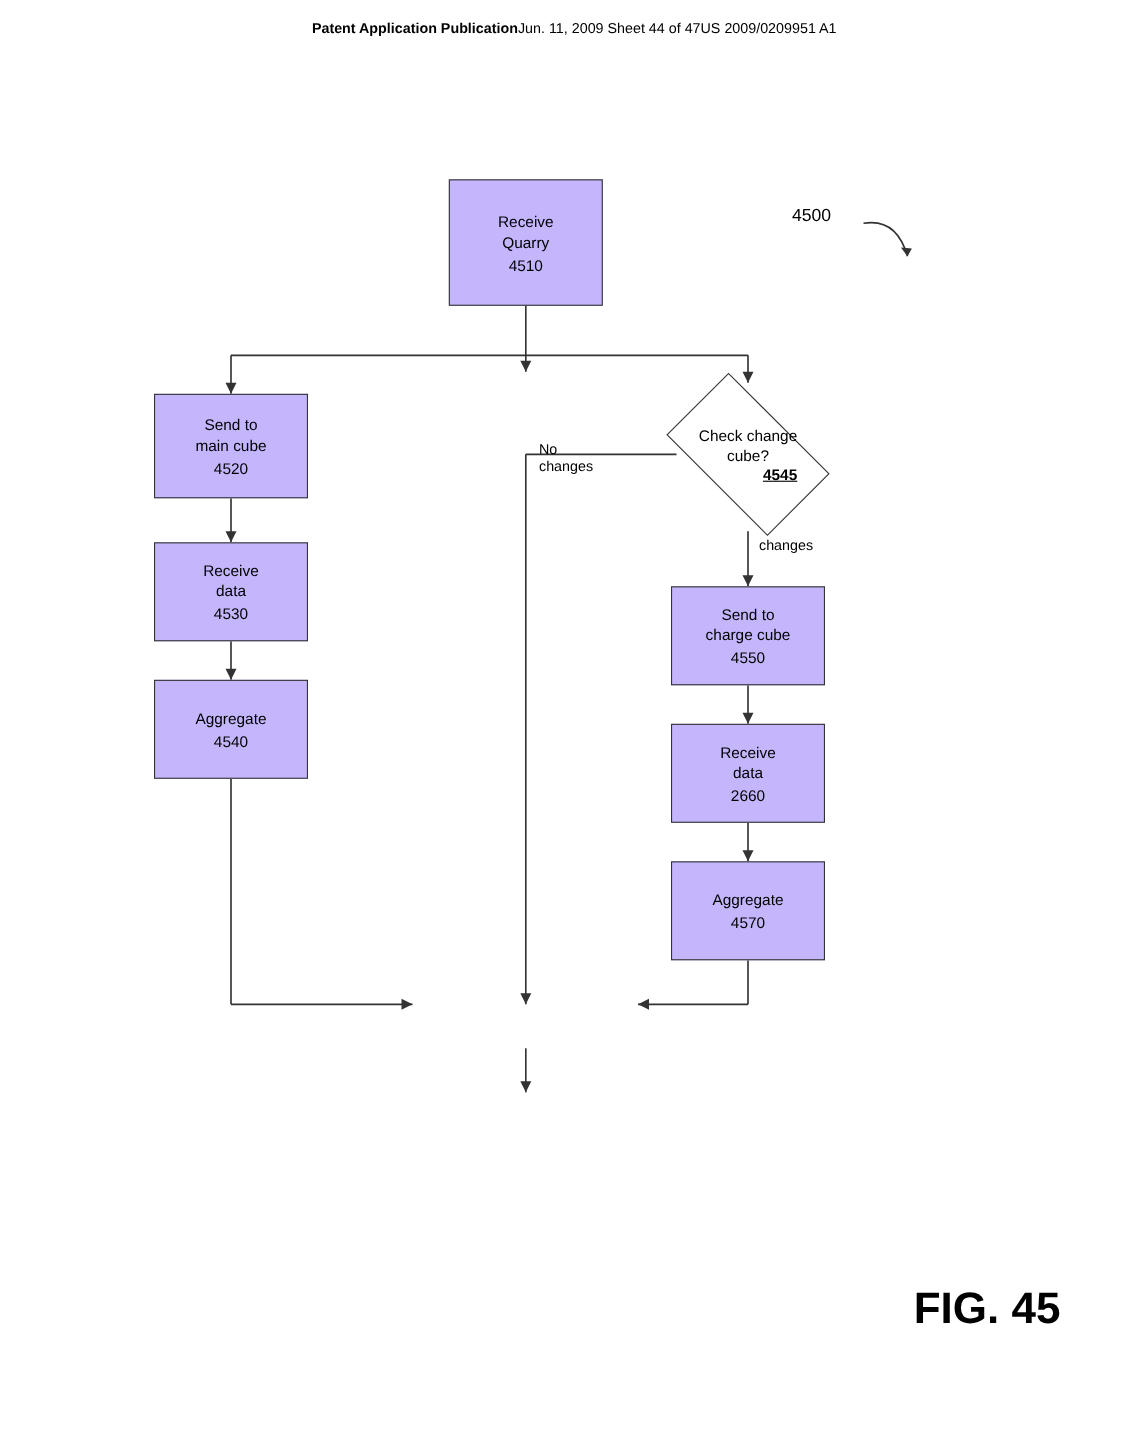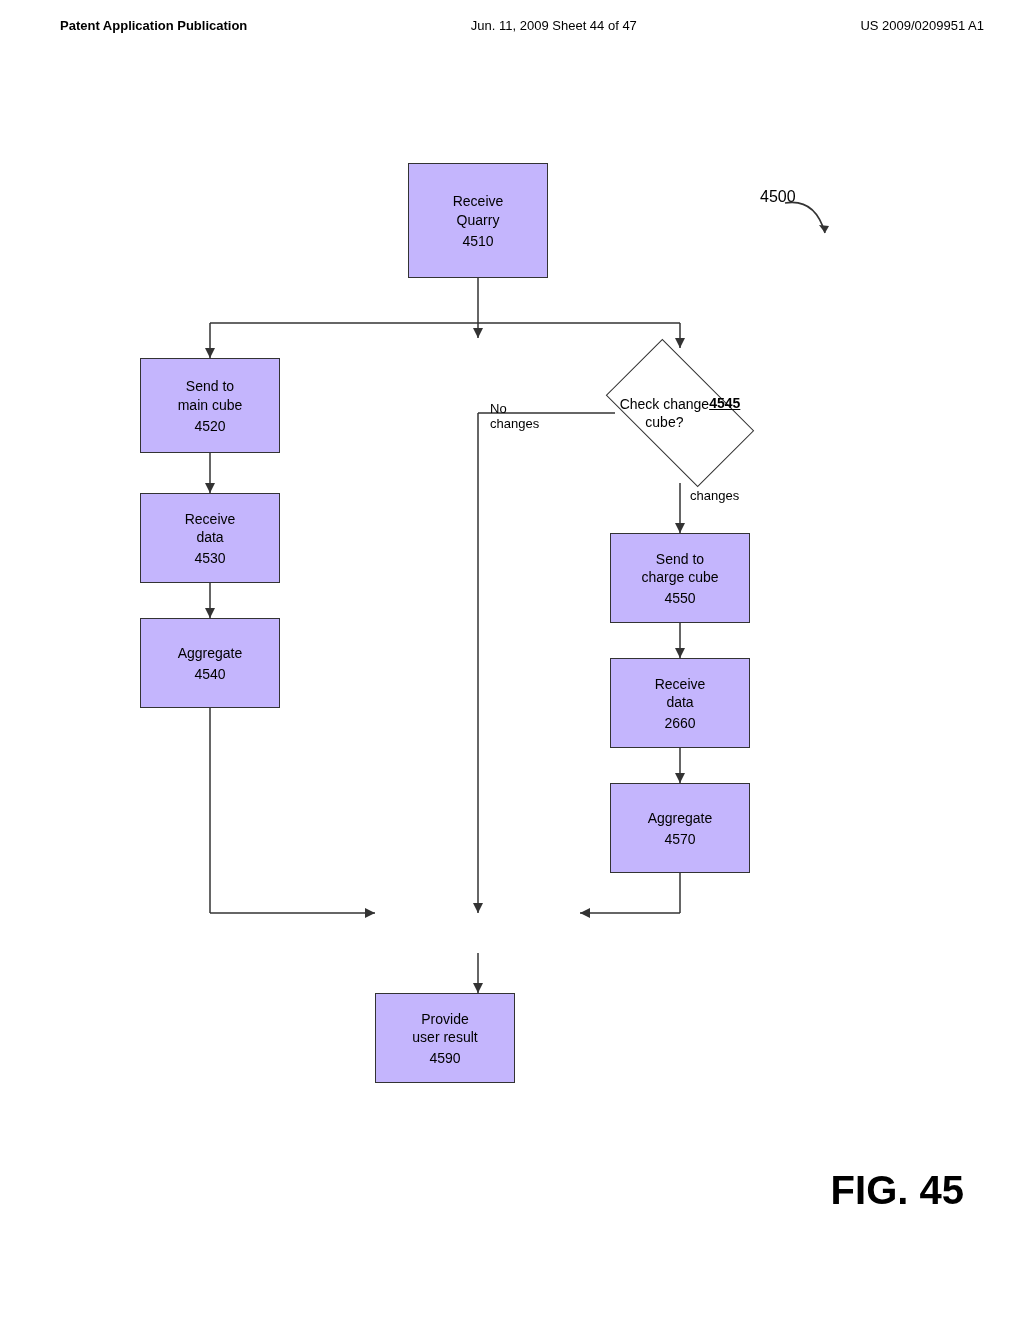--- a/index.html
+++ b/index.html
@@ -7,21 +7,21 @@
       background: #fff;
       font-family: Arial, sans-serif;
       width: 1024px;
       min-height: 1320px;
       position: relative;
       overflow: hidden;
     }
 
     .header {
       display: flex;
-      justify-content: space-between;
+      justify-content: center;
       align-items: center;
       padding: 18px 40px 10px 60px;
       font-size: 13px;
       border-bottom: none;
     }
 
     .header-title {
       font-weight: bold;
       font-size: 13px;
     }
@@ -166,37 +166,37 @@
     <line x1="478" y1="910" x2="478" y2="950" stroke="#333" stroke-width="1.5"></line>
     <polygon points="478,950 473,940 483,940" fill="#333"></polygon>
 
   </svg>
 
   <div class="flow-box" style="left:408px; top:120px; width:140px; height:115px;">
     <span class="box-label">Receive<br>Quarry</span>
     <span class="box-number">4510</span>
   </div>
 
-  <div class="ref-label" style="left:760px; top:145px;">
+  <div class="ref-label" style="left:720px; top:145px;">
     <span>4500</span>
   </div>
 
   <svg style="position:absolute;top:150px;left:775px;width:60px;height:50px;">
     <path d="M 10,10 Q 40,5 50,40" stroke="#333" stroke-width="1.5" fill="none"></path>
     <polygon points="50,40 44,32 54,33" fill="#333"></polygon>
   </svg>
 
   <div class="flow-box" style="left:140px; top:315px; width:140px; height:95px;">
     <span class="box-label">Send to<br>main cube</span>
     <span class="box-number">4520</span>
   </div>
 
   <div class="flow-diamond" style="left:590px; top:305px; width:180px; height:130px;">
     <div class="diamond-inner"></div>
-    <div style="display:flex;flex-direction:row;align-items:flex-start;z-index:2;position:relative;">
+    <div style="display:flex;flex-direction:column;align-items:flex-end;z-index:2;position:relative;">
       <span class="diamond-text">Check change<br>cube?</span>
       <span class="diamond-number">4545</span>
     </div>
   </div>
 
   <div style="position:absolute;left:490px;top:358px;font-size:13px;">
     No<br>changes
   </div>
 
   <div style="position:absolute;left:690px;top:445px;font-size:13px;">
@@ -222,20 +222,16 @@
     <span class="box-label">Receive<br>data</span>
     <span class="box-number">2660</span>
   </div>
 
   <div class="flow-box" style="left:610px; top:740px; width:140px; height:90px;">
     <span class="box-label">Aggregate</span>
     <span class="box-number">4570</span>
   </div>
 
 
-  <div class="flow-box" style="left:375px; top:950px; width:140px; height:90px;">
-    <span class="box-label">Provide<br>user result</span>
-    <span class="box-number">4590</span>
-  </div>
 
   <div class="fig-label" style="right:60px; bottom:80px;">FIG. 45</div>
 
 </div>
 
 </body></html>

